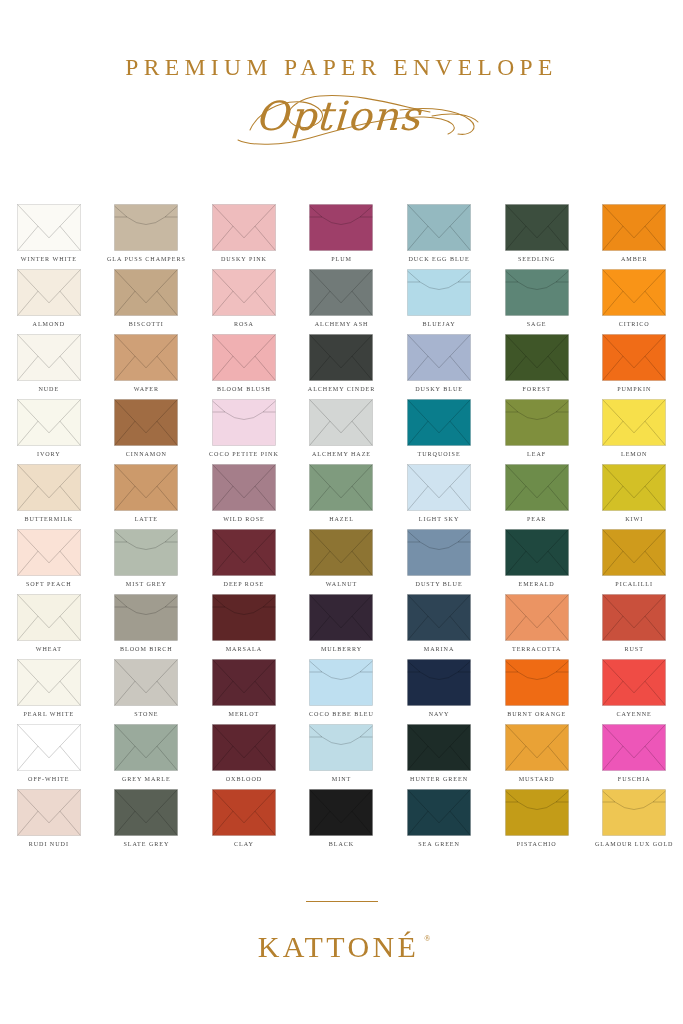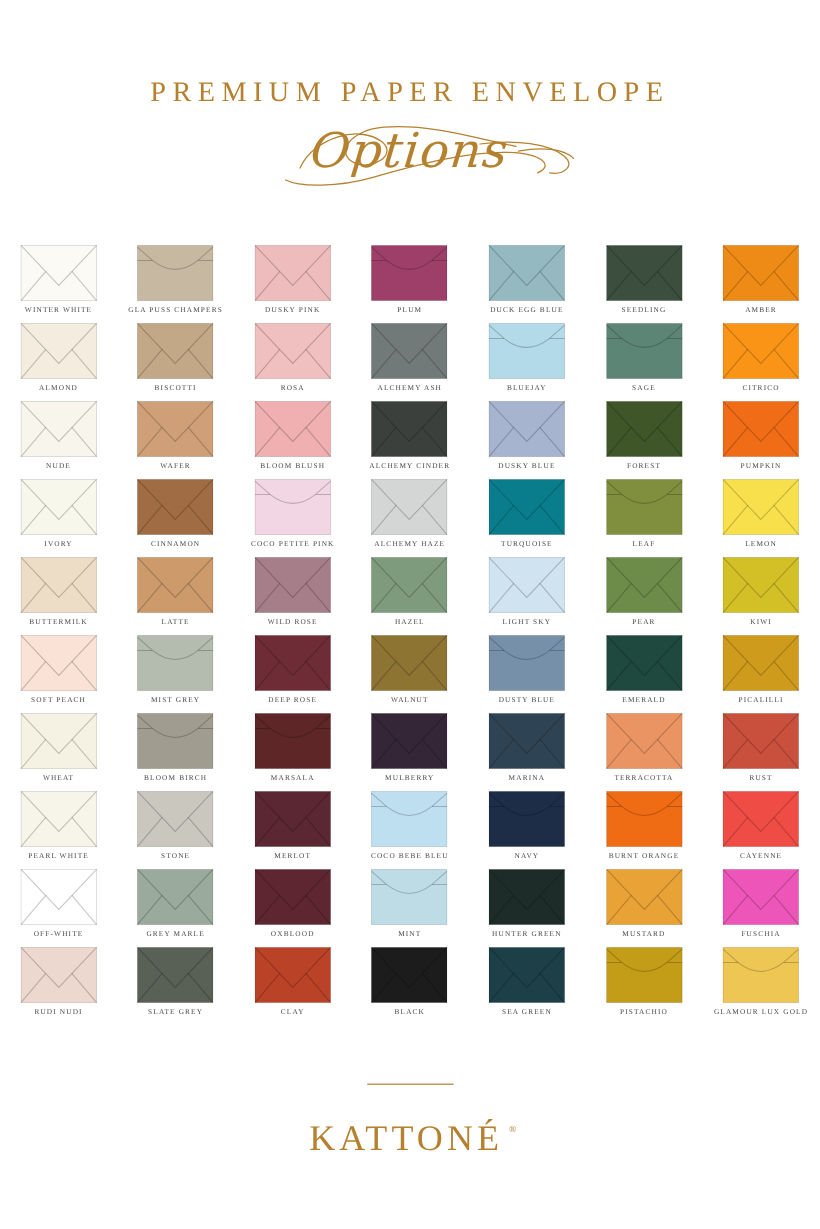--- a/index.html
+++ b/index.html
@@ -13,21 +13,20 @@
     background: #ffffff;
     font-family: "Liberation Serif", "DejaVu Serif", serif;
     overflow: hidden;
     position: relative;
   }
 
   
   #header {
     text-align: center;
     padding-top: 56px;
-    margin-top: 10px;
   }
   #title-main {
     font-family: "Liberation Serif", "DejaVu Serif", serif;
     font-size: 23.5px;
     letter-spacing: 5.4px;
     color: #b5812f;
     text-transform: uppercase;
     font-weight: 400;
     line-height: 1;
     white-space: nowrap;
@@ -90,24 +89,24 @@
     text-align: center;
     line-height: 1.05;
     white-space: nowrap;
     transform: scale(1);
   }
 
   
   #footer {
     position: absolute;
     left: 0;
-    bottom: 12px;
+    bottom: 0;
     width: 683px;
     text-align: center;
-    padding-bottom: 48px;
+    padding-bottom: 62px;
   }
   #footer-rule {
     width: 72px;
     height: 1.4px;
     background: #b5812f;
     margin: 0 auto 30px auto;
   }
   #brand-wrap {
     display: inline-block;
     position: relative;

